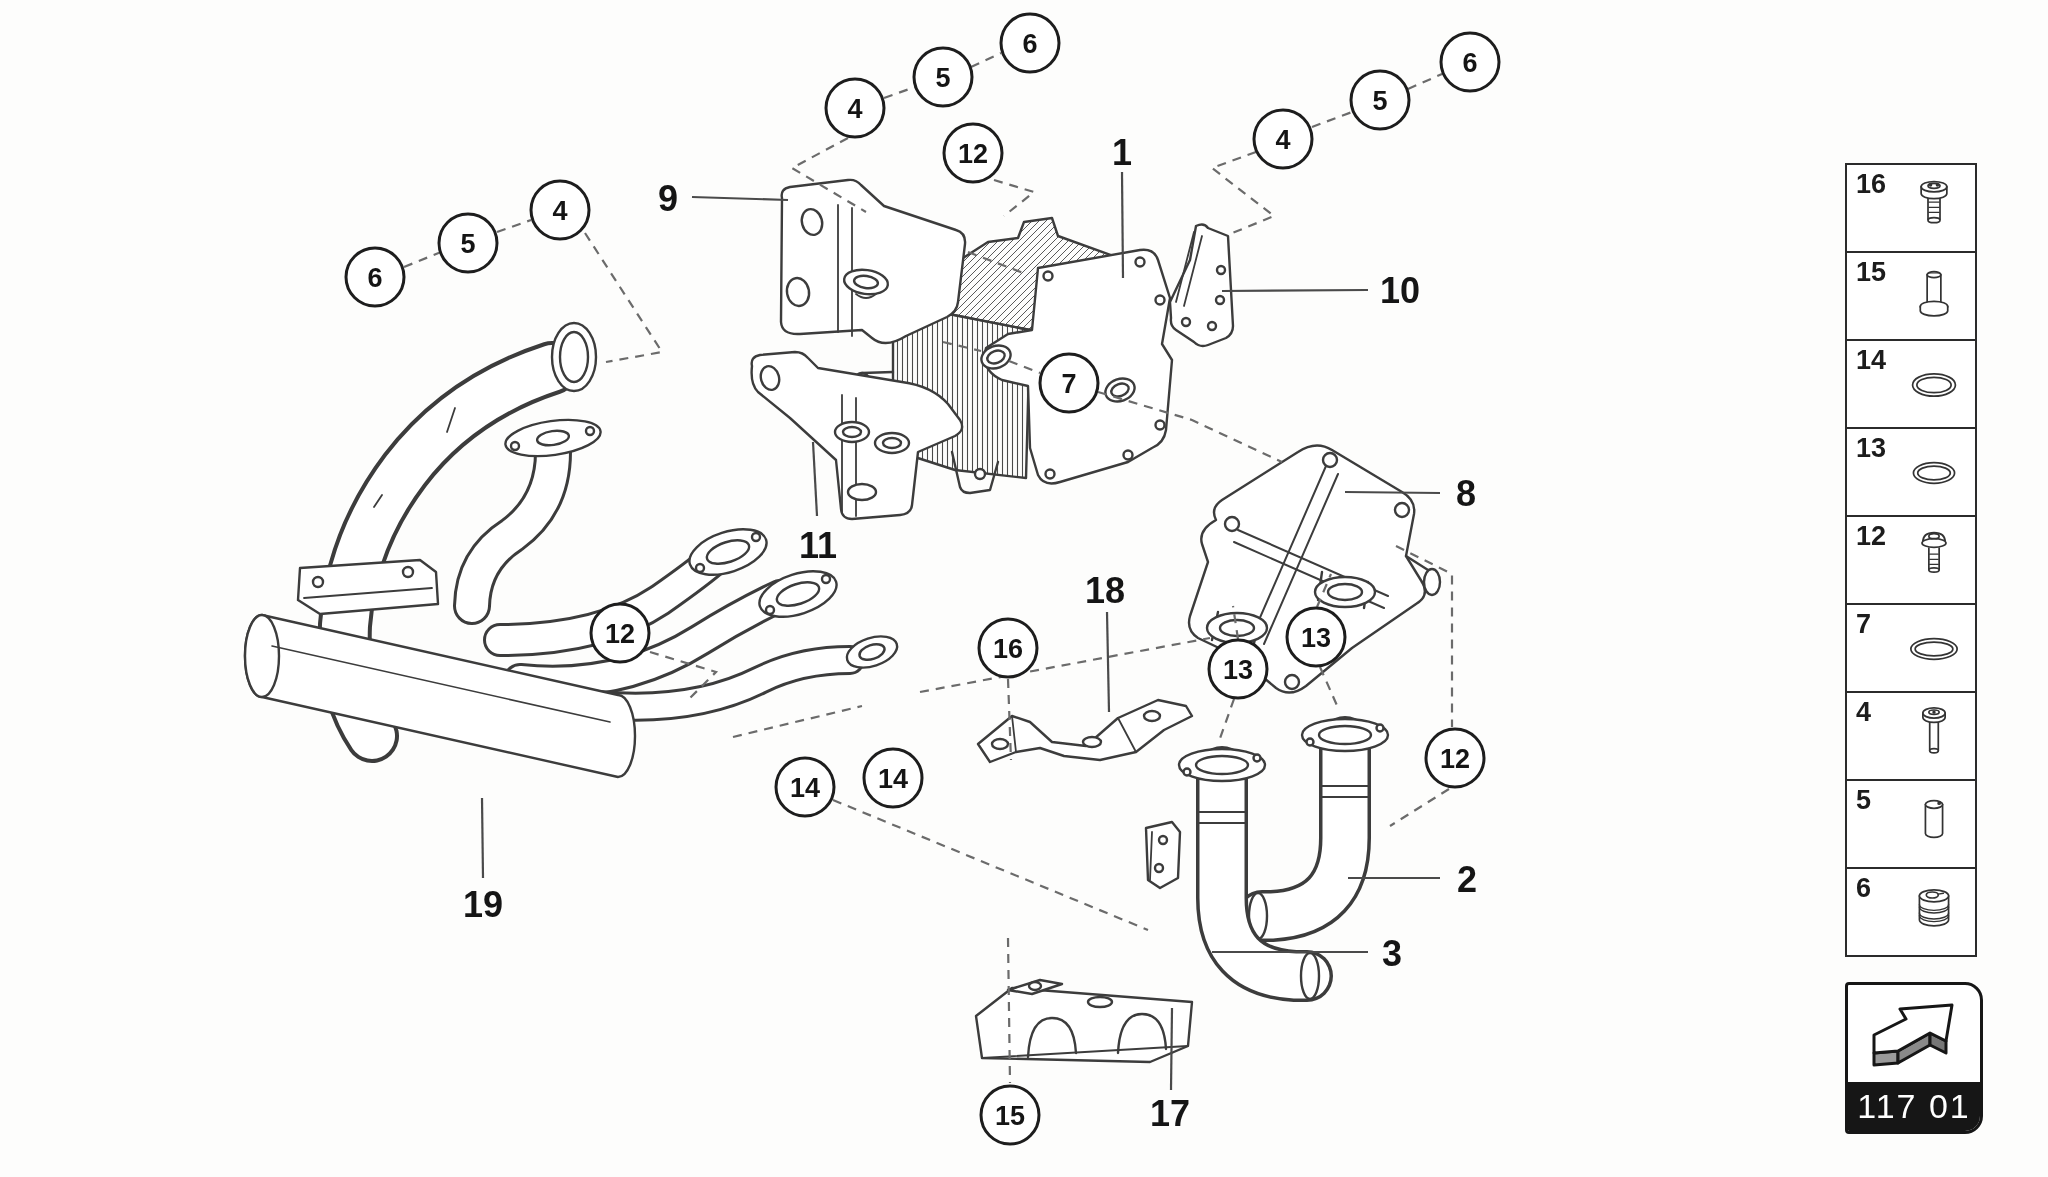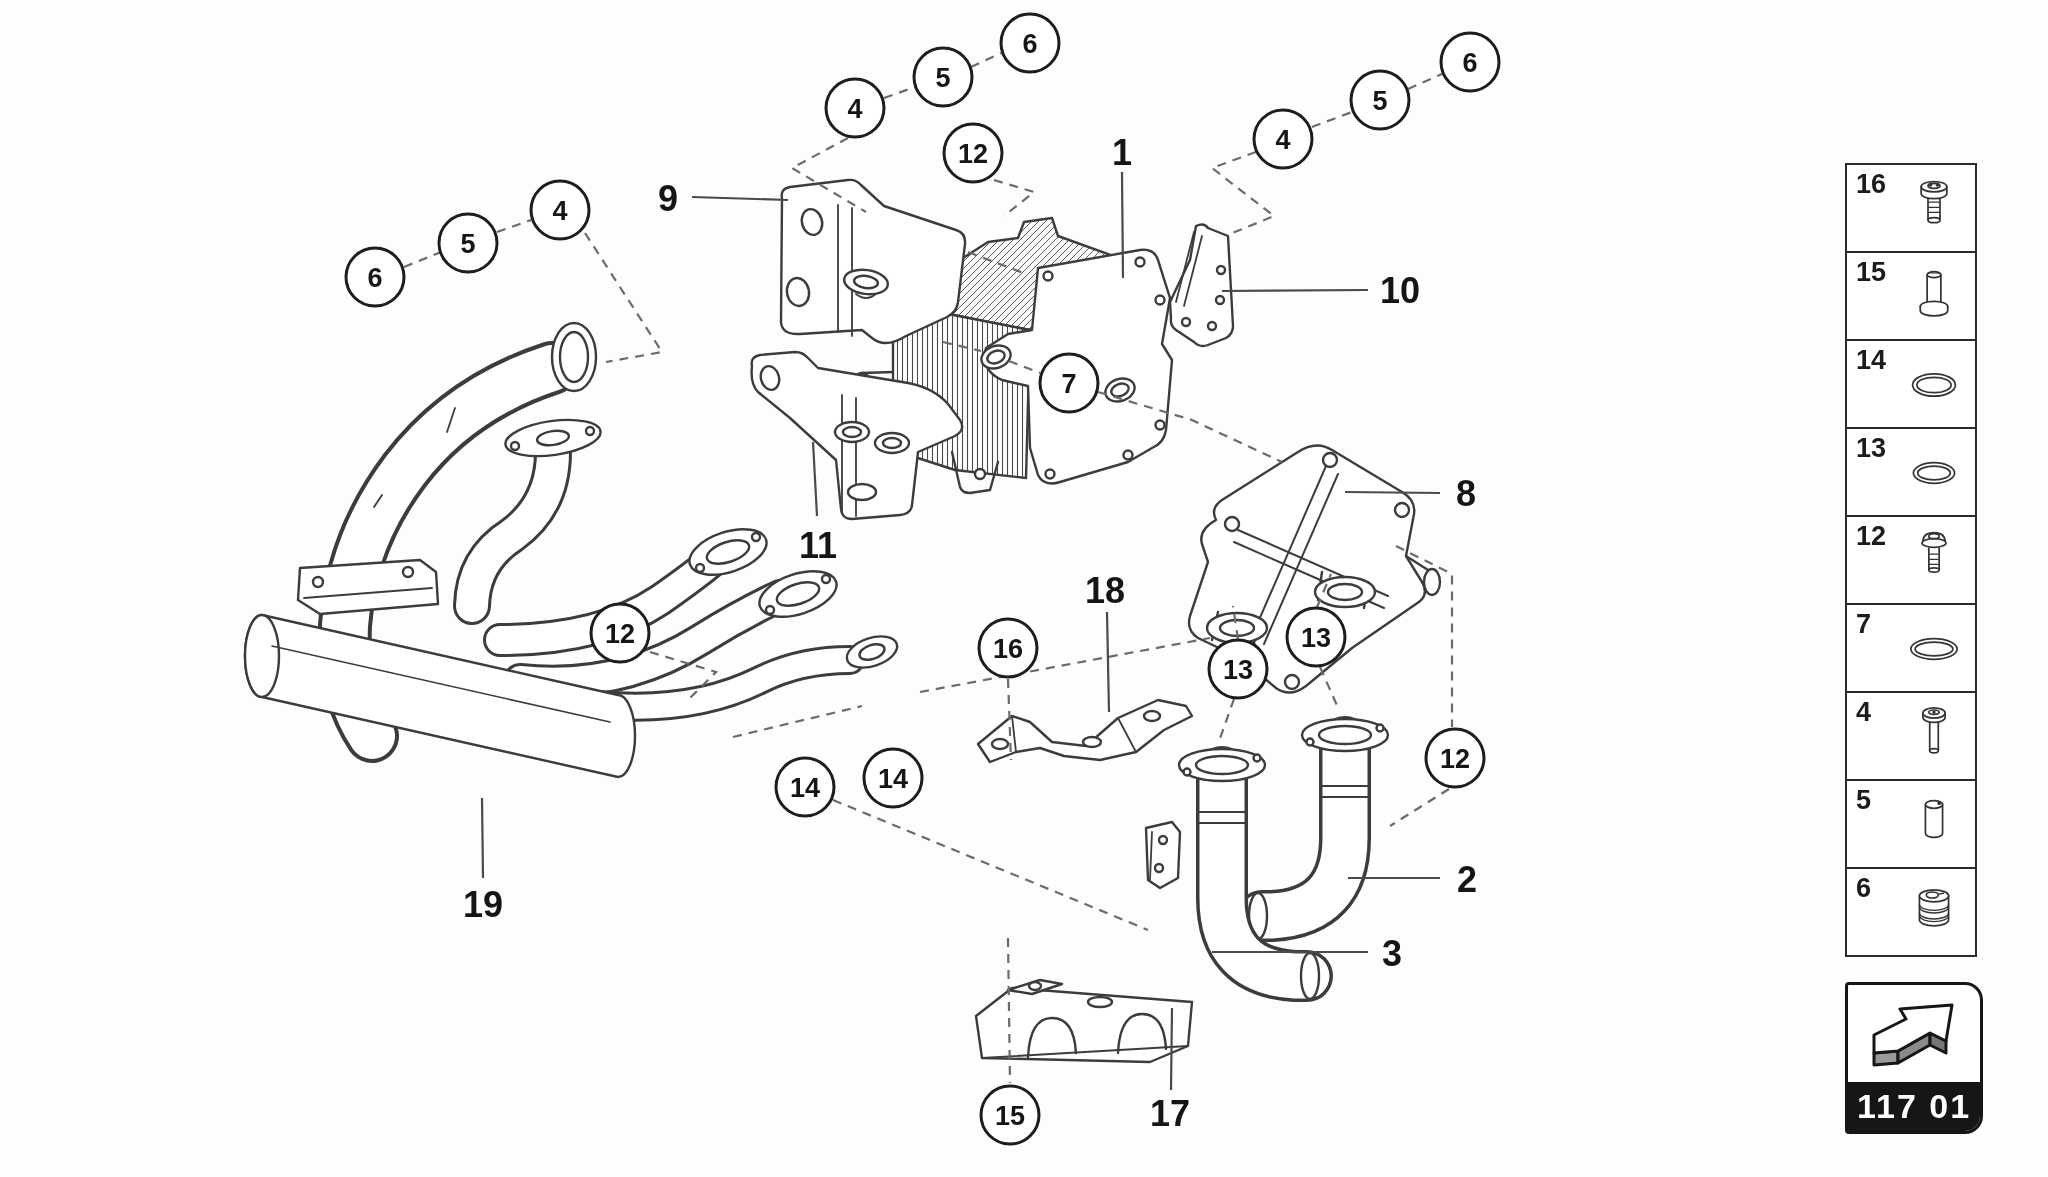--- a/index.html
+++ b/index.html
@@ -14,21 +14,21 @@
   .fastener-num{position:absolute;left:9px;top:4px;font-size:27px;font-weight:bold;color:#1c1c1c;}
   .fastener-icon{position:absolute;right:6px;top:8px;width:70px;height:72px;}
   .fastener-icon svg{width:100%;height:100%;}
   
   #nav-box{position:absolute;left:1845px;top:982px;width:138px;height:152px;
     border:3px solid #161616;border-radius:4px 18px 18px 4px;background:#fff;
     box-sizing:border-box;overflow:hidden;}
   #nav-arrow{position:absolute;left:0;top:0;width:100%;height:100px;display:flex;
     align-items:center;justify-content:center;}
   #nav-code{position:absolute;left:0;bottom:0;width:100%;height:49px;background:#161616;
-    color:#fff;font-size:34px;font-weight:bold;display:flex;align-items:center;
+    color:#fff;font-size:34px;font-weight:normal;display:flex;align-items:center;
     justify-content:center;letter-spacing:2px;}
 </style>
 </head>
 <body>
 
 <div id="stage">
 
 <svg id="diagram-svg" width="2048" height="1177" viewBox="0 0 2048 1177">
   <defs>
     <pattern id="hatch" patternUnits="userSpaceOnUse" width="7" height="7">

